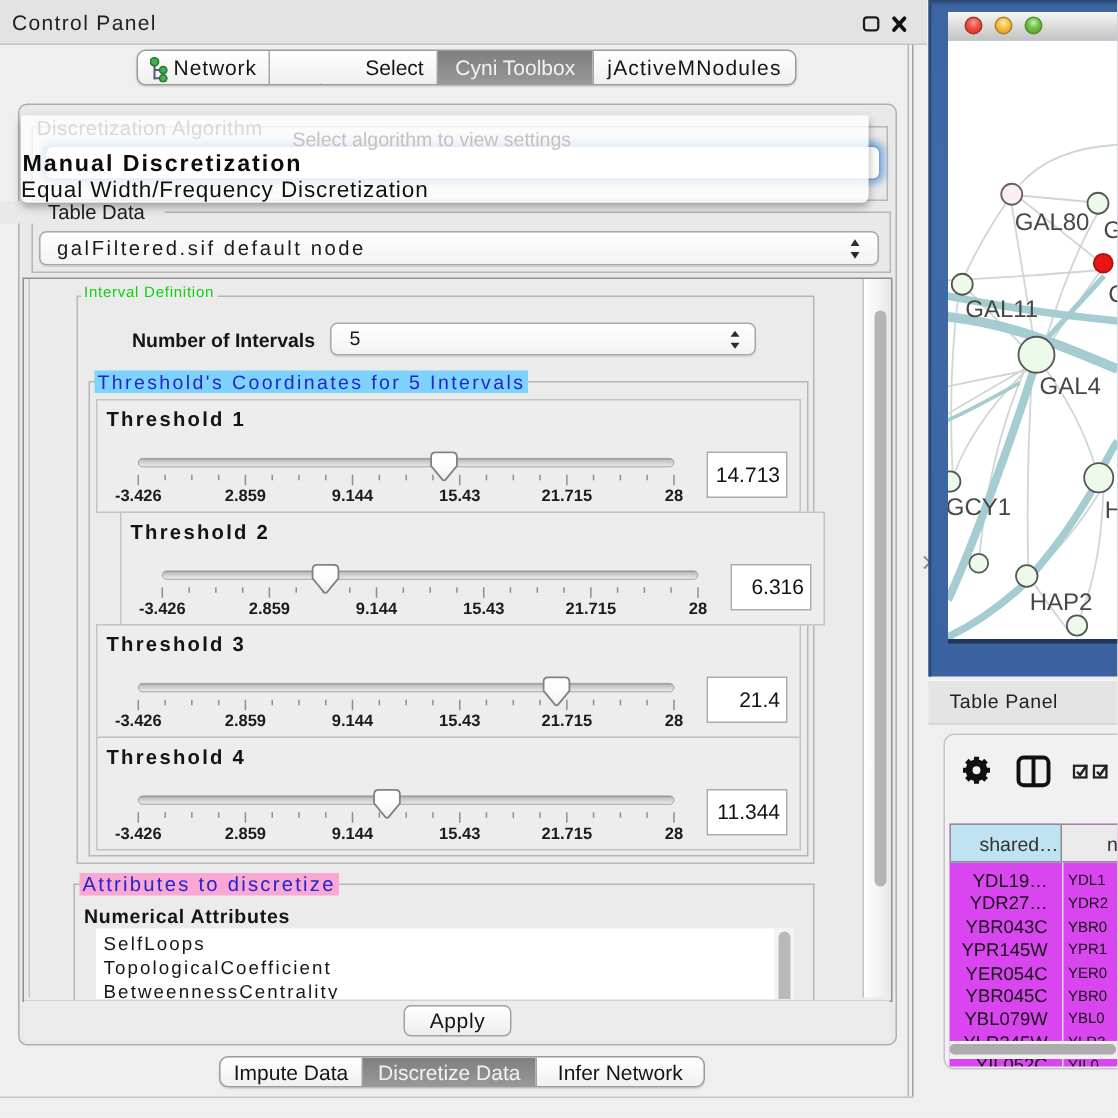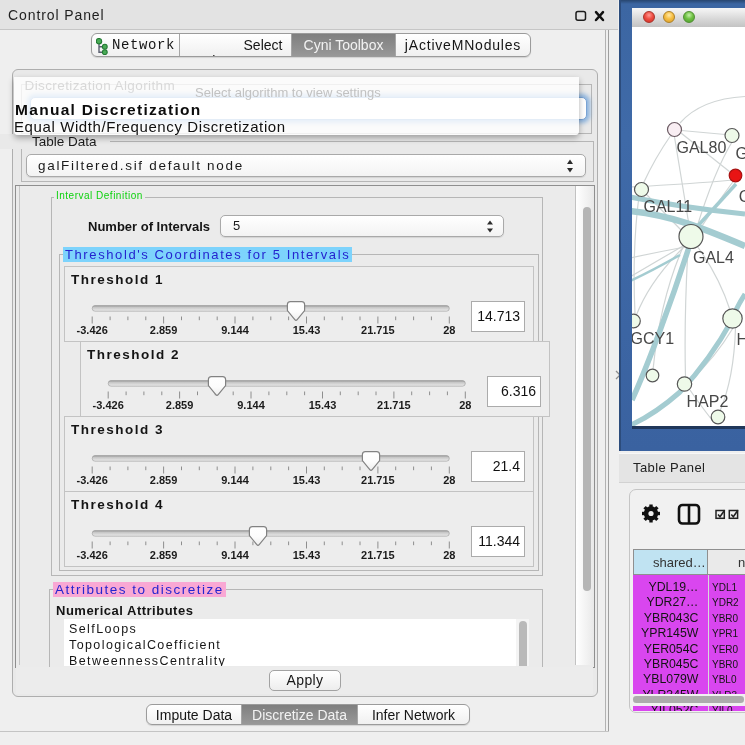--- a/index.html
+++ b/index.html
@@ -21,21 +21,21 @@
 <div class="a" style="left:605px;top:30px;width:1px;height:701px;background:#b2b2b2;"></div>
 
 <div class="a" style="left:0;top:0;width:618px;height:29px;background:#e3e3e3;border-bottom:1px solid #c6c6c6;"></div>
 <div class="a" style="left:8px;top:7px;font-size:14px;letter-spacing:0.9px;color:#1f1f1f;">Control Panel</div>
 <svg class="a" style="left:574px;top:9px;" width="34" height="14" viewBox="0 0 34 14">
  <rect x="2" y="2.5" width="9.5" height="8.8" rx="2" fill="none" stroke="#1c1c1c" stroke-width="1.5"></rect>
  <path d="M22 3.2 L29 11 M29 3.2 L22 11" stroke="#111" stroke-width="2.5" stroke-linecap="round"></path>
 </svg>
 
 <div class="seg" style="left:91px;top:33px;height:22px;">
-  <div style="width:87px;letter-spacing:0.6px;font-family:Liberation Mono, monospace;"><svg width="12" height="17" viewBox="0 0 12 17" style="margin-right:4px;margin-top:2px;">
+  <div style="width:87px;letter-spacing:0.6px;"><svg width="12" height="17" viewBox="0 0 12 17" style="margin-right:4px;margin-top:2px;">
           <path d="M3 5.5 L3 15 M3 8.7 L8.5 8.7 M3 14.2 L8.5 14.2" fill="none" stroke="#5a6070" stroke-width="1.4"></path>
           <circle cx="3" cy="3.2" r="2.7" fill="#4aab57" stroke="#237a33" stroke-width="1.1"></circle>
           <circle cx="8.8" cy="8.7" r="2.4" fill="#4aab57" stroke="#237a33" stroke-width="1.1"></circle>
           <circle cx="8.8" cy="14.2" r="2.4" fill="#4aab57" stroke="#237a33" stroke-width="1.1"></circle>
         </svg>Network</div>
   <div style="width:54px;letter-spacing:1px;margin-top:27px;">Style</div>
   <div style="width:56px;">Select</div>
   <div class="sel" style="width:103px;">Cyni Toolbox</div>
   <div style="width:134px;letter-spacing:0.8px;">jActiveMNodules</div>
 </div>

